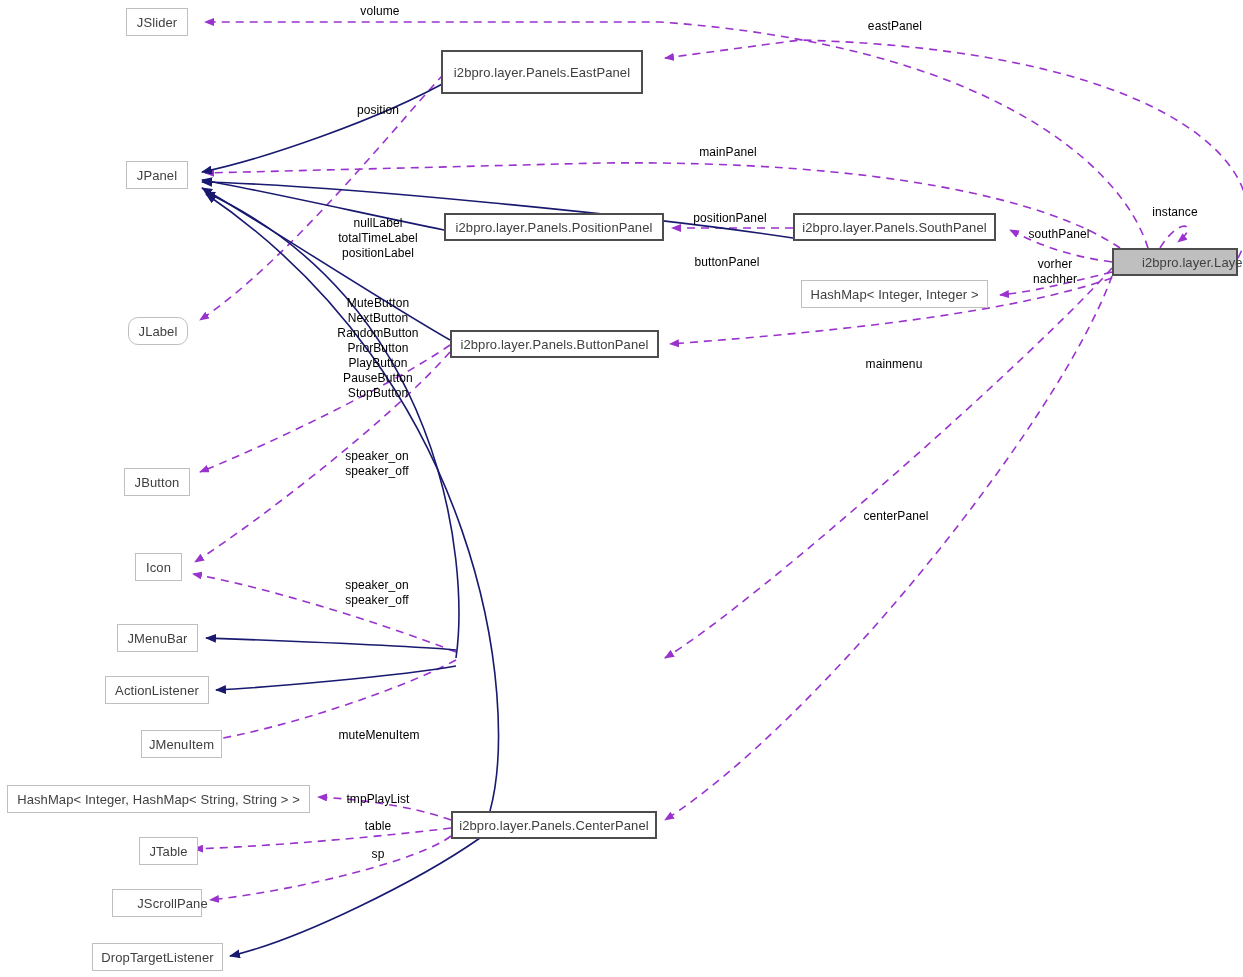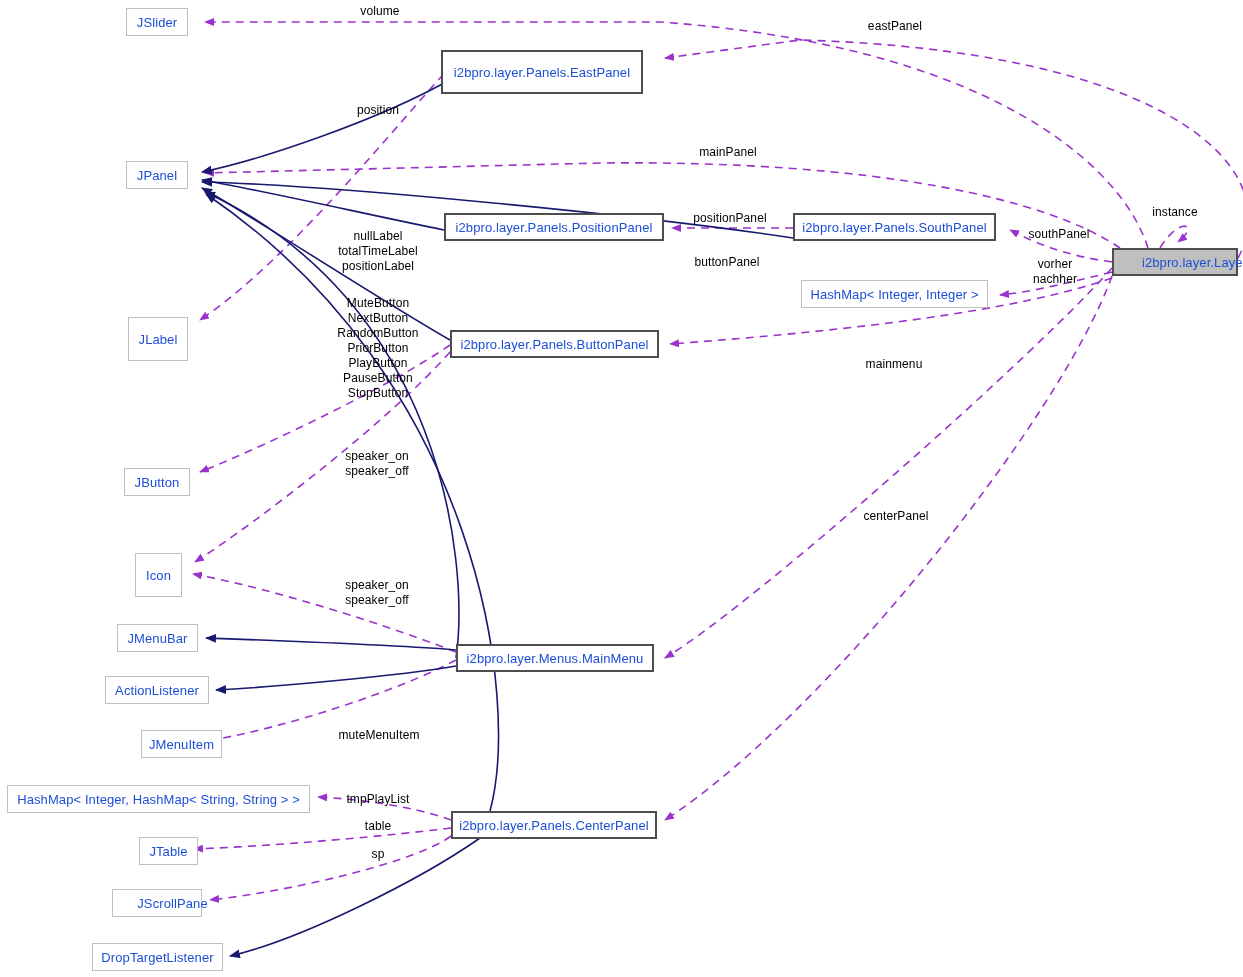--- a/index.html
+++ b/index.html
@@ -22,21 +22,21 @@
     width: 1243px;
     height: 977px;
   }
   .node {
     position: absolute;
     box-sizing: border-box;
     display: flex;
     align-items: center;
     justify-content: center;
     font-size: 13px;
-    color: #1d4ed8;
+    color: #404040;
     background: #ffffff;
     white-space: nowrap;
     line-height: 1;
     letter-spacing: 0.1px;
   }
   .node.lib {
     border: 1px solid #bfbfbf;
   }
   .node.own {
     border: 2px solid #4d4d4d;
@@ -106,42 +106,41 @@
     </g>
   </svg>
 
   <div class="node lib" style="left:126px; top:8px; width:62px; height:28px;">JSlider</div>
   <div class="node own" style="left:441px; top:50px; width:202px; height:44px;">i2bpro.layer.Panels.EastPanel</div>
   <div class="node lib" style="left:126px; top:161px; width:62px; height:28px;">JPanel</div>
   <div class="node own" style="left:444px; top:213px; width:220px; height:28px;">i2bpro.layer.Panels.PositionPanel</div>
   <div class="node own" style="left:793px; top:213px; width:203px; height:28px;">i2bpro.layer.Panels.SouthPanel</div>
   <div class="node current" style="left:1112px; top:248px; width:126px; height:28px;">i2bpro.layer.Layer</div>
   <div class="node lib" style="left:801px; top:280px; width:187px; height:28px;">HashMap&lt; Integer, Integer &gt;</div>
-  <div class="node lib" style="left:128px; top:317px; width:60px; height:44px;">JLabel</div>
+  <div class="node lib" style="left:128px; top:317px; width:60px; height:28px;border-radius:10px;">JLabel</div>
   <div class="node own" style="left:450px; top:330px; width:209px; height:28px;">i2bpro.layer.Panels.ButtonPanel</div>
   <div class="node lib" style="left:124px; top:468px; width:66px; height:28px;">JButton</div>
-  <div class="node lib" style="left:135px; top:553px; width:47px; height:44px;">Icon</div>
+  <div class="node lib" style="left:135px; top:553px; width:47px; height:28px;">Icon</div>
   <div class="node lib" style="left:117px; top:624px; width:81px; height:28px;">JMenuBar</div>
-  <div class="node own" style="left:456px; top:644px; width:198px; height:28px;">i2bpro.layer.Menus.MainMenu</div>
   <div class="node lib" style="left:105px; top:676px; width:104px; height:28px;">ActionListener</div>
   <div class="node lib" style="left:117px; top:730px; width:81px; height:28px;margin-left:24px;">JMenuItem</div>
   <div class="node lib" style="left:7px; top:785px; width:303px; height:28px;">HashMap&lt; Integer, HashMap&lt; String, String &gt; &gt;</div>
   <div class="node own" style="left:451px; top:811px; width:206px; height:28px;">i2bpro.layer.Panels.CenterPanel</div>
   <div class="node lib" style="left:127px; top:837px; width:59px; height:28px;margin-left:12px;">JTable</div>
   <div class="node lib" style="left:112px; top:889px; width:90px; height:28px;padding-left:31px;">JScrollPane</div>
   <div class="node lib" style="left:92px; top:943px; width:131px; height:28px;">DropTargetListener</div>
 
   <div class="edge-label" style="left:350px; top:4px; width:60px;">volume</div>
   <div class="edge-label" style="left:855px; top:19px; width:80px;">eastPanel</div>
   <div class="edge-label" style="left:346px; top:103px; width:64px;">position</div>
   <div class="edge-label" style="left:688px; top:145px; width:80px;">mainPanel</div>
   <div class="edge-label" style="left:1140px; top:205px; width:70px;">instance</div>
   <div class="edge-label" style="left:682px; top:211px; width:96px;">positionPanel</div>
   <div class="edge-label" style="left:1016px; top:227px; width:86px;">southPanel</div>
-  <div class="edge-label" style="left:330px; top:216px; width:96px;margin-top:13px;">nullLabel
+  <div class="edge-label" style="left:330px; top:216px; width:96px;">nullLabel
 totalTimeLabel
 positionLabel</div>
   <div class="edge-label" style="left:682px; top:255px; width:90px;">buttonPanel</div>
   <div class="edge-label" style="left:1024px; top:257px; width:62px;">vorher
 nachher</div>
   <div class="edge-label" style="left:330px; top:296px; width:96px;">MuteButton
 NextButton
 RandomButton
 PriorButton
 PlayButton

